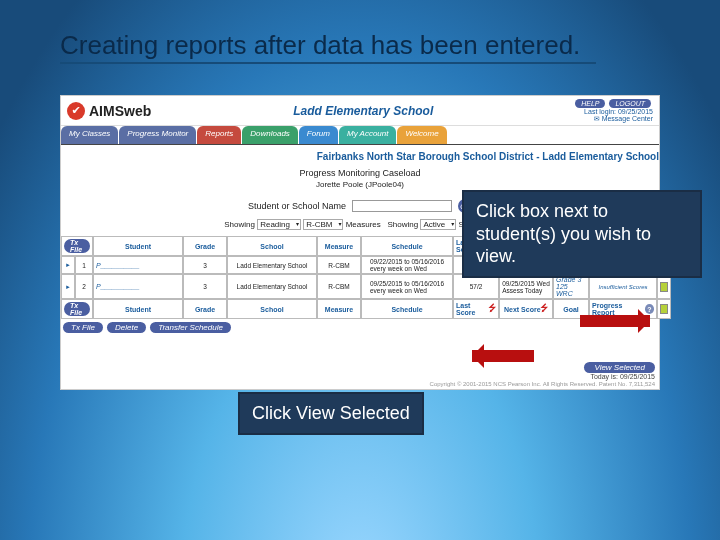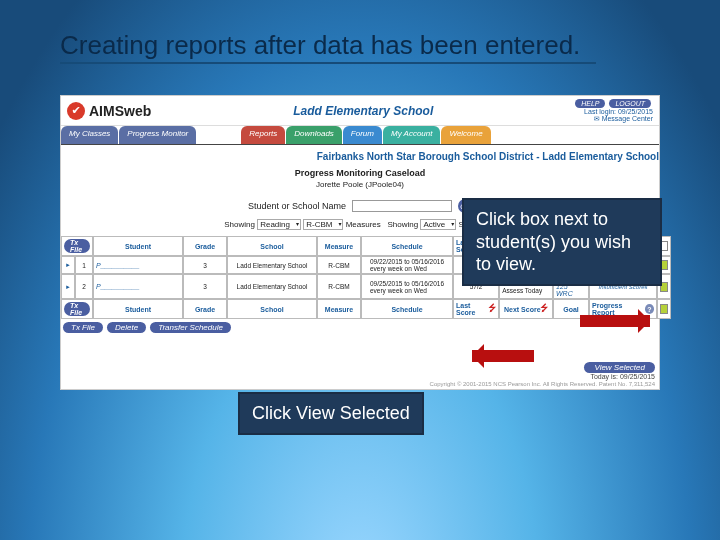--- a/index.html
+++ b/index.html
@@ -20,21 +20,21 @@
   .logo-badge { width:18px; height:18px; border-radius:50%; background:#d93a2a; display:inline-flex; align-items:center; justify-content:center; color:#fff; font-size:11px; margin-right:4px; }
   .logo-text { font-size:14px; font-weight:bold; }
   .school-name { flex:1; text-align:center; font-size:12px; font-weight:bold; font-style:italic; color:#2a4; color:#1a5c9c; }
   .top-right { text-align:right; font-size:7px; color:#1a5c9c; }
   .pill { background:#4a5ea1; color:#fff; border-radius:8px; padding:1px 6px; display:inline-block; font-style:italic; margin-right:2px; }
 
   .tabbar { display:flex; height:18px; }
   .tab { color:#fff; font-size:8px; font-style:italic; padding:3px 8px; border-top-left-radius:6px; border-top-right-radius:6px; margin-right:1px; }
 
   .district { text-align:right; font-size:10px; font-weight:bold; color:#1a5c9c; padding:6px 0 2px; border-top:1px solid #444; }
-  .caseload { text-align:center; font-size:9px; font-weight:bold; padding-top:4px; }
+  .caseload { text-align:center; font-size:9px; font-weight:normal; padding-top:4px; }
   .teacher { text-align:center; font-size:8px; padding:2px 0 8px; }
 
   .search-row { display:flex; align-items:center; justify-content:center; gap:6px; padding:2px 0; }
   .search-row input { border:1px solid #999; height:12px; width:100px; font-size:8px; }
   .go-btn { background:#4a5ea1; color:#fff; border-radius:50%; width:14px; height:14px; font-size:7px; display:flex; align-items:center; justify-content:center; font-style:italic; }
 
   .filter-row { text-align:center; font-size:8px; padding:4px 0 6px; }
   .sel { border:1px solid #aaa; padding:0 10px 0 2px; background:#fff; position:relative; display:inline-block; }
   .sel::after { content:"▾"; font-size:6px; position:absolute; right:1px; top:0; }
   .manage { background:#4a5ea1; color:#fff; border-radius:8px; padding:1px 8px; font-style:italic; font-size:8px; }
@@ -56,21 +56,21 @@
   .foot-right { position:absolute; right:4px; bottom:2px; font-size:7px; text-align:right; color:#1a5c9c; }
   .view-sel { background:#4a5ea1; color:#fff; border-radius:8px; padding:1px 10px; font-style:italic; font-size:8px; display:inline-block; }
   .today { color:#444; font-size:7px; }
   .copy { color:#999; font-size:6px; }
 
   .callout {
     position:absolute; background:#1f3a5a; color:#fff; border:2px solid #1a2d45;
     font-size:18px; padding:8px 12px; line-height:1.25;
     font-family:"Corbel","Segoe UI",sans-serif;
   }
-  .co1 { left:462px; top:198px; width:200px; }
+  .co1 { left:462px; top:190px; width:240px; }
   .co2 { left:238px; top:392px; }
   .arrow-right { position:absolute; left:580px; top:315px; width:70px; height:12px; background:#b80f0f; }
   .arrow-right::after { content:""; position:absolute; right:-12px; top:-6px; border:12px solid transparent; border-left-color:#b80f0f; }
   .arrow-left { position:absolute; left:472px; top:350px; width:62px; height:12px; background:#b80f0f; }
   .arrow-left::before { content:""; position:absolute; left:-12px; top:-6px; border:12px solid transparent; border-right-color:#b80f0f; }
 </style>
 </head>
 <body>
 
 <div class="title">Creating reports after data has been entered.</div>
@@ -85,21 +85,21 @@
       <span class="pill">HELP</span>
       <span class="pill">LOGOUT</span><br>
       <span>Last login: 09/25/2015</span><br>
       <span class="msg-center">✉ <span>Message Center</span></span>
     </span>
   </div>
 
   <div class="tabbar" id="tabbar">
       <div class="tab" style="background: rgb(90, 110, 164);">My Classes</div>
       <div class="tab" style="background: rgb(90, 110, 164);">Progress Monitor</div>
-      <div class="tab" style="background: rgb(197, 74, 62); margin-left: 44px;">Reports</div>
+      <div class="tab" style="background: rgb(197, 74, 62);">Reports</div>
       <div class="tab" style="background: rgb(58, 160, 106);">Downloads</div>
       <div class="tab" style="background: rgb(58, 138, 208);">Forum</div>
       <div class="tab" style="background: rgb(58, 176, 160);">My Account</div>
       <div class="tab" style="background: rgb(233, 162, 58);">Welcome</div>
     </div>
 
   <div class="district">Fairbanks North Star Borough School District - Ladd Elementary School</div>
   <div class="caseload">Progress Monitoring Caseload</div>
   <div class="teacher">Jorette Poole (JPoole04)</div>
 

